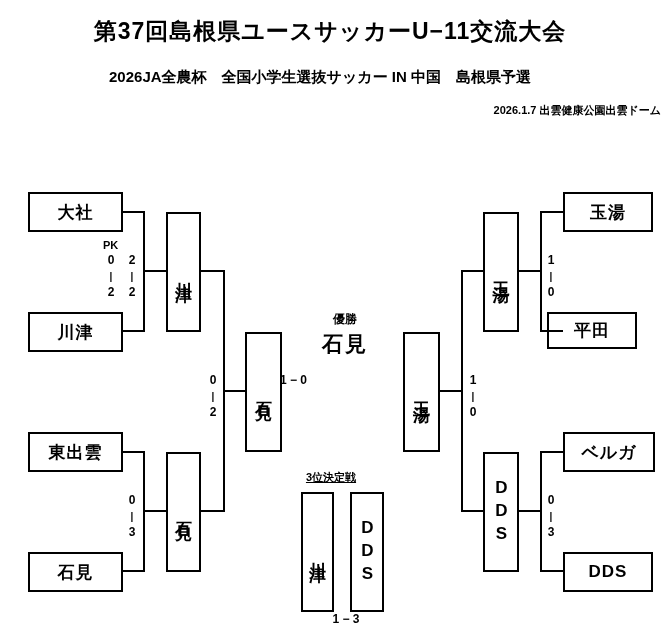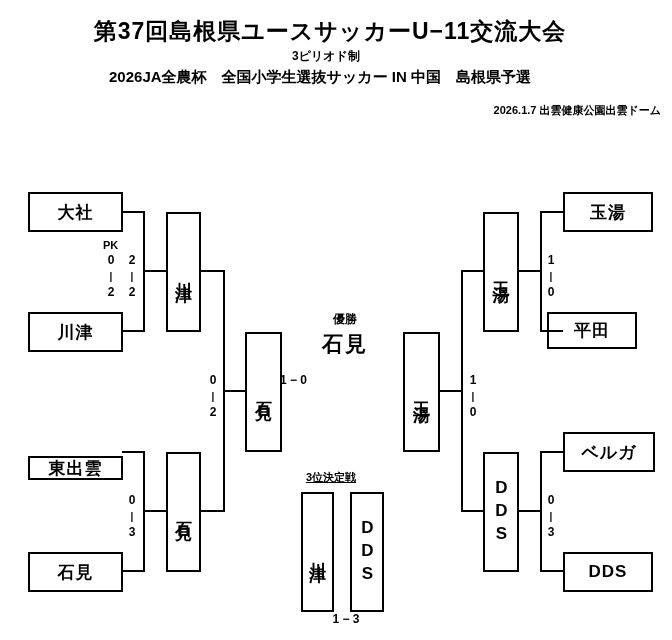--- a/index.html
+++ b/index.html
@@ -33,31 +33,30 @@
   .champ-score{position:absolute;left:280px;top:373px;width:130px;text-align:left;font-size:12px;}
   .tp-label{position:absolute;left:296px;top:470px;width:70px;text-align:center;font-size:11px;text-decoration:underline;}
   .tp-score{position:absolute;left:301px;top:612px;width:90px;text-align:center;font-size:12px;}
 </style>
 </head>
 <body>
 
 <div class="page">
 
   <div class="title">第37回島根県ユースサッカーU−11交流大会</div>
-  <div class="system">3ピリオド制</div>
   <div class="subtitle">2026JA全農杯　全国小学生選抜サッカー IN 中国　島根県予選</div>
   <div class="datevenue">2026.1.7 出雲健康公園出雲ドーム</div>
 
   <div class="tbox" style="left:28px;top:192px;width:95px;height:40px;">
       <span>大社</span>
     </div>
   <div class="tbox" style="left:28px;top:312px;width:95px;height:40px;">
       <span>川津</span>
     </div>
-  <div class="tbox" style="left:28px;top:432px;width:95px;height:24px;margin-top:24px;">
+  <div class="tbox" style="left:28px;top:432px;width:95px;height:40px;">
       <span>東出雲</span>
     </div>
   <div class="tbox" style="left:28px;top:552px;width:95px;height:40px;">
       <span>石見</span>
     </div>
 
   <div class="tbox" style="left:563px;top:192px;width:90px;height:40px;">
       <span>玉湯</span>
     </div>
   <div class="tbox" style="left:547px;top:312px;width:90px;height:37px;font-family:Liberation Serif, serif;">

